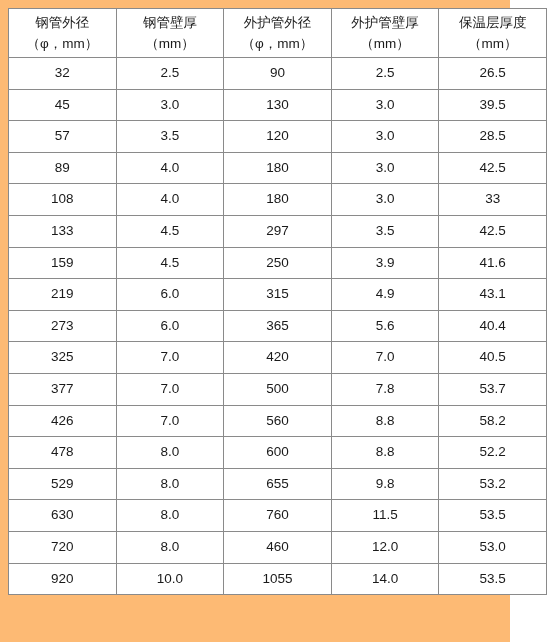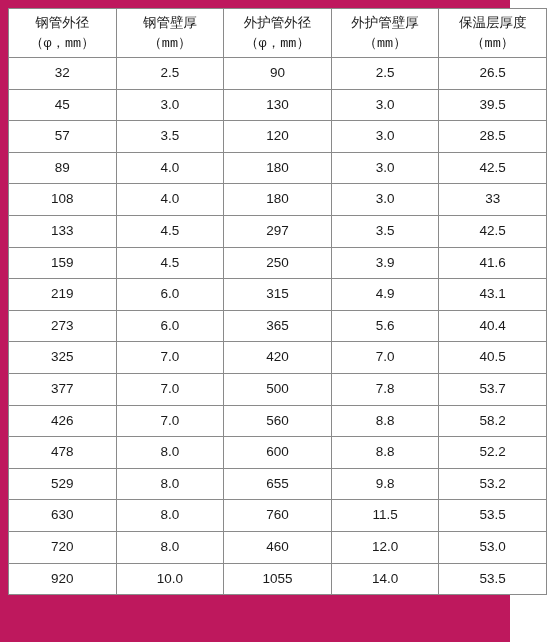--- a/index.html
+++ b/index.html
@@ -13,21 +13,21 @@
     height: 642px;
     font-family: "Liberation Sans", "DejaVu Sans", sans-serif;
     color: #1a1a1a;
     overflow: hidden;
   }
 
   .sheet {
     position: relative;
     width: 510px;
     height: 642px;
-    background: #be185d;
+    background: #fdba74;
     box-sizing: border-box;
   }
 
   .spec-table {
     position: absolute;
     left: 8px;
     top: 8px;
     width: 538px;
     border-collapse: collapse;
     table-layout: fixed;
@@ -56,21 +56,20 @@
     padding: 1px 2px;
   }
 
   .hdr-line {
     display: block;
     white-space: nowrap;
   }
 
   .hdr-line.unit {
     letter-spacing: 0px;
-    font-family: Liberation Mono, monospace;
   }
 
   .spec-table tbody td {
     height: 30.6px;
     font-size: 13.5px;
     line-height: 30.6px;
     color: #1a1a1a;
     font-family: "Liberation Sans", "DejaVu Sans", sans-serif;
   }
 </style>

